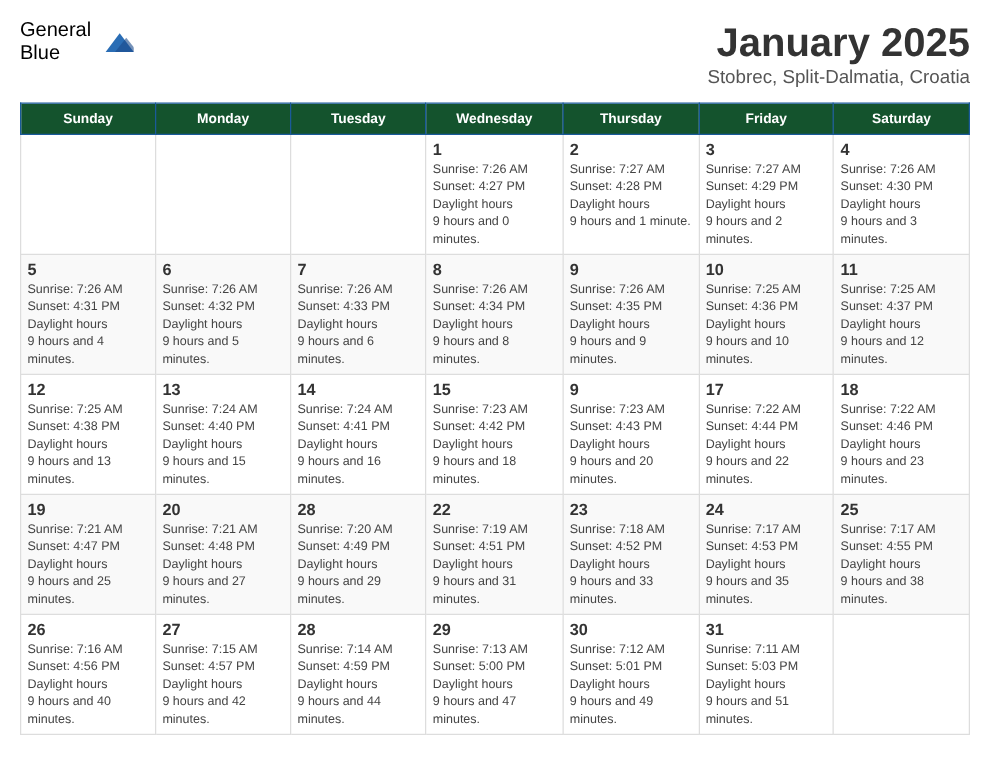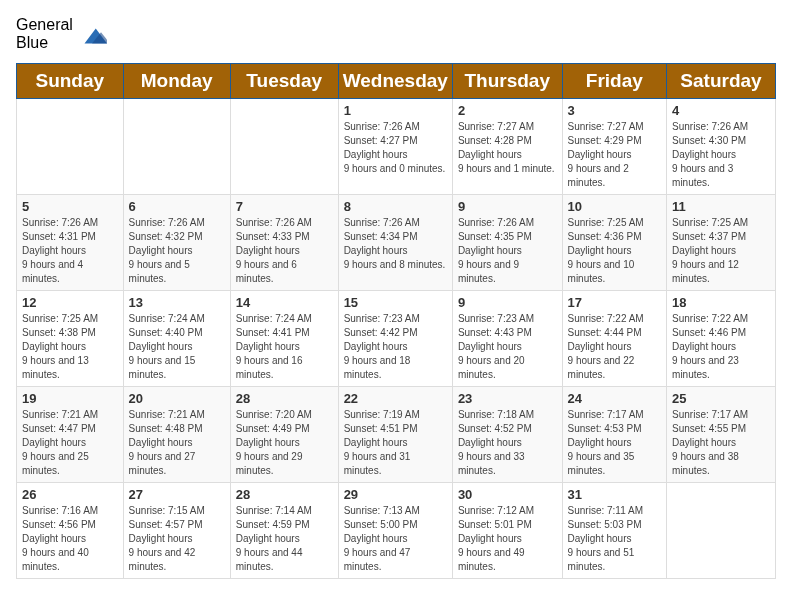--- a/index.html
+++ b/index.html
@@ -11,21 +11,21 @@
       padding: 16px;
     }
     .header {
       display: flex;
       justify-content: space-between;
       align-items: flex-start;
       margin-bottom: 12px;
     }
     .logo {
       display: flex;
-      align-items: flex-end;
+      align-items: center;
     }
     .logo-text {
       display: flex;
       flex-direction: column;
       line-height: 1.1;
     }
     .logo-icon {
       width: 30px;
       height: 30px;
       margin-left: 4px;
@@ -41,24 +41,24 @@
     .subtitle {
       font-size: 15px;
       color: #555;
     }
     .calendar {
       width: 100%;
       border-collapse: collapse;
       border: 1px solid #ccc;
     }
     .calendar th {
-      background-color: #a16207;
+      background-color: #14532d;
       color: #fff;
       padding: 6px 4px;
-      font-size: 19px;
+      font-size: 11px;
       border: 1px solid #1a5a9a;
     }
     .calendar td {
       vertical-align: top;
       padding: 4px 5px;
       border: 1px solid #ddd;
       width: 113px;
       min-height: 80px;
       background: #fff;
       font-size: 10.5px;
@@ -89,20 +89,24 @@
   <div class="logo">
     <div class="logo-text">
       <span>General</span>
       <span>Blue</span>
     </div>
     <svg class="logo-icon" viewBox="0 0 40 40">
       <polygon points="10,30 25,10 40,30" fill="#2a6db5"></polygon>
       <polygon points="20,30 32,15 44,30" fill="#1a4a8a" opacity="0.6"></polygon>
     </svg>
   </div>
+  <div class="title-block">
+    <div class="month-title">January 2025</div>
+    <div class="subtitle">Stobrec, Split-Dalmatia, Croatia</div>
+  </div>
 </div>
 
 <table class="calendar">
   <thead>
     <tr>
     <th>Sunday</th>
         <th>Monday</th>
         <th>Tuesday</th>
         <th>Wednesday</th>
         <th>Thursday</th>

